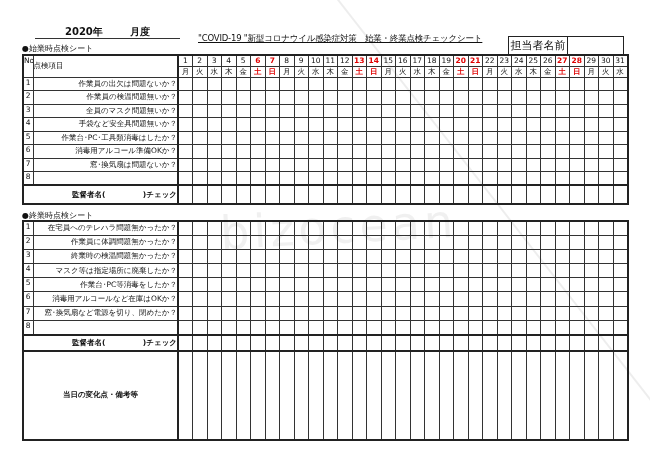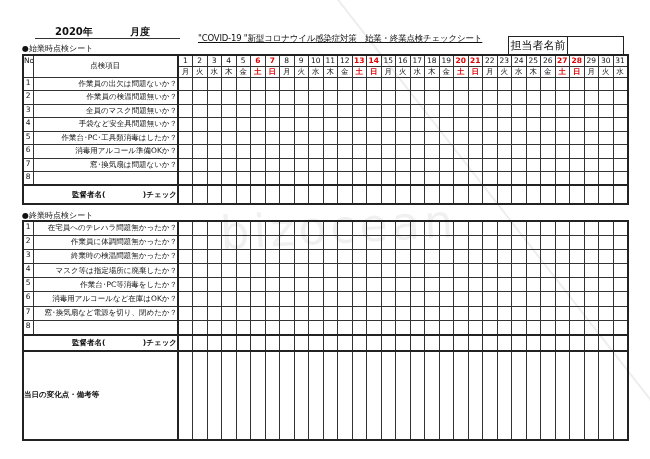--- a/index.html
+++ b/index.html
@@ -1,37 +1,37 @@
 <!DOCTYPE html>
 <html><head>
 <meta charset="utf-8">
 <style>
   * { box-sizing: border-box; margin: 0; padding: 0; }
   html, body { width: 650px; height: 459px; background: #ffffff; overflow: hidden; }
   body { position: relative; font-family: "DejaVu Sans", sans-serif; color: #111; }
   .abs { position: absolute; }
   .month-heading { left: 35px; top: 24px; width: 145px; height: 15px; border-bottom: 1px solid #333; font-size: 10px; font-weight: bold; }
-  .month-heading .yr { position: absolute; left: 20px; top: 1px; }
+  .month-heading .yr { position: absolute; left: 30px; top: 1px; }
   .month-heading .mo { position: absolute; left: 95px; top: 1px; }
   .doc-title { left: 198px; top: 33px; font-size: 8.5px; text-decoration: underline; white-space: nowrap; letter-spacing: -0.2px; }
   .section-label { font-size: 8px; white-space: nowrap; text-align: center; }
   .person-box { left: 508px; top: 36px; width: 116px; height: 19px; border: 1.5px solid #222; display: flex; }
   .person-box .lbl { width: 59px; border-right: 1px solid #222; font-size: 11px; display: flex; align-items: center; justify-content: center; }
   .person-box .val { flex: 1; }
   table.sheet { position: absolute; left: 22px; border-collapse: collapse; table-layout: fixed; border: 2px solid #222; }
   table.sheet td { border: 1px solid #333; padding: 0; font-size: 7.5px; overflow: hidden; white-space: nowrap; }
   td.no { width: 10px; text-align: center; font-size: 6.5px; vertical-align: top; }
   td.item { width: 145px; text-align: right; padding-left: 2px !important; border-right: 2px solid #222 !important; }
-  td.hdr-item { text-align: center; font-size: 7px; border-right: 2px solid #222 !important; }
+  td.hdr-item { text-align: left; font-size: 7px; border-right: 2px solid #222 !important; }
   td.day { width: 14.5px; text-align: center; font-size: 7px; }
   td.wkd { width: 14.5px; text-align: center; font-size: 7px; }
   .red { color: #e00000; font-weight: bold; }
   td.sup { text-align: right; font-weight: bold; font-size: 7.5px; border-right: 2px solid #222 !important; border-top: 2px solid #222 !important; }
   tr.sup-row td { border-top: 2px solid #222; }
-  td.remarks { text-align: left; font-weight: bold; font-size: 7.5px; border-right: 2px solid #222 !important; }
+  td.remarks { text-align: center; font-weight: bold; font-size: 7.5px; border-right: 2px solid #222 !important; }
   tr.remark-row td { border-top: 2px solid #222; }
   .watermark { position: absolute; left: 220px; top: 200px; font-size: 46px; color: rgba(0,0,0,0.06); letter-spacing: 4px; transform: rotate(-3deg); pointer-events: none; }
   .wm-line { position: absolute; left: 290px; top: -60px; width: 1.5px; height: 620px; background: rgba(0,0,0,0.07); transform: rotate(-38deg); transform-origin: top left; pointer-events: none; }
 </style>
 </head>
 <body>
 
 <div class="wm-line"></div>
 
 <div class="abs month-heading">

